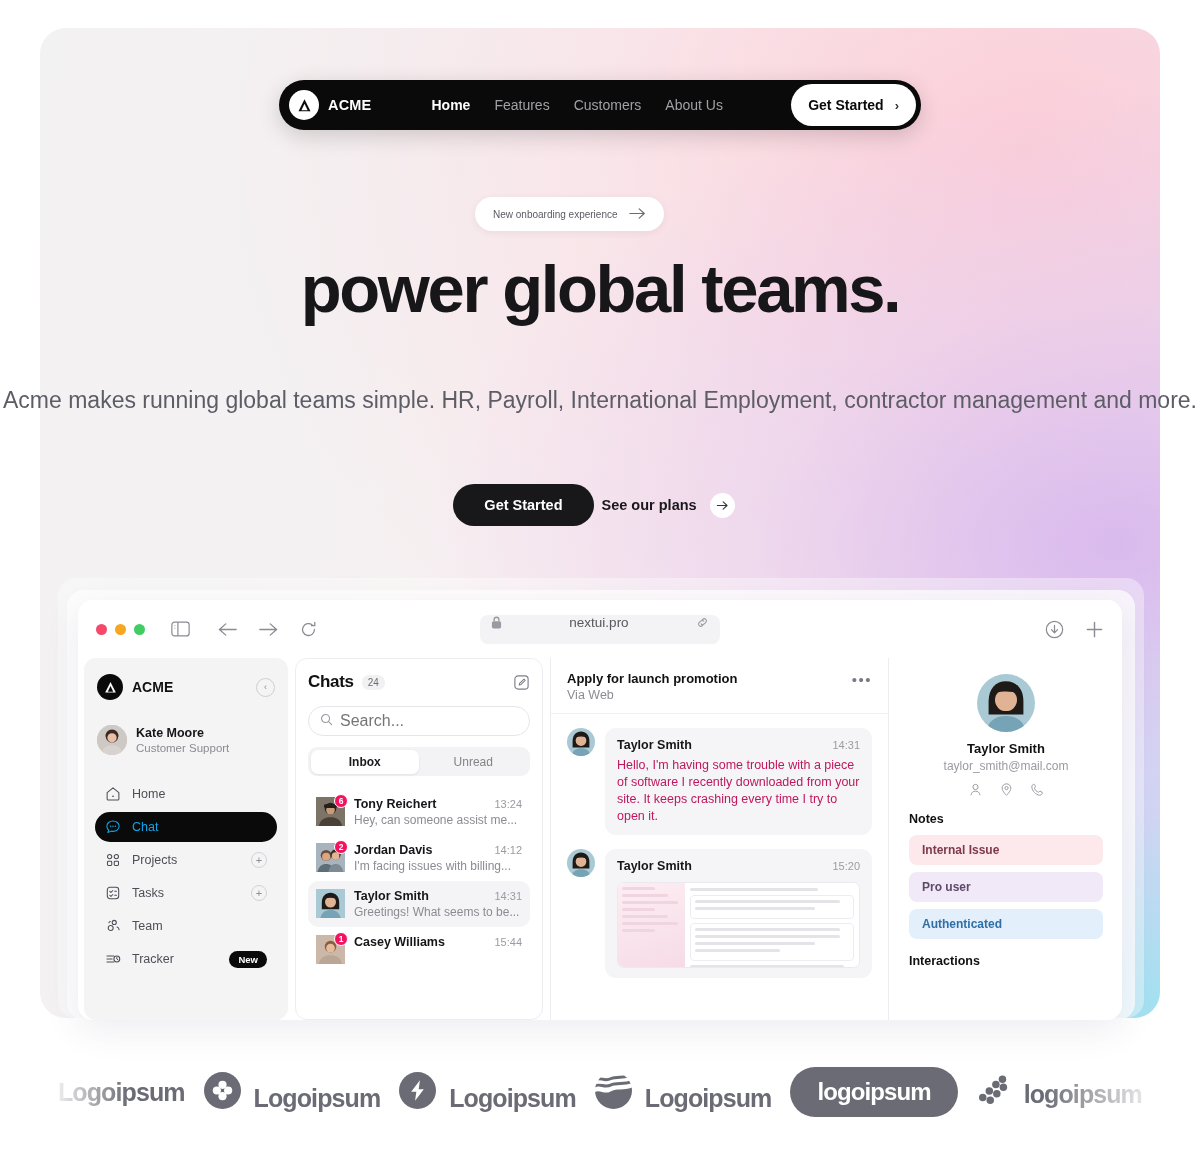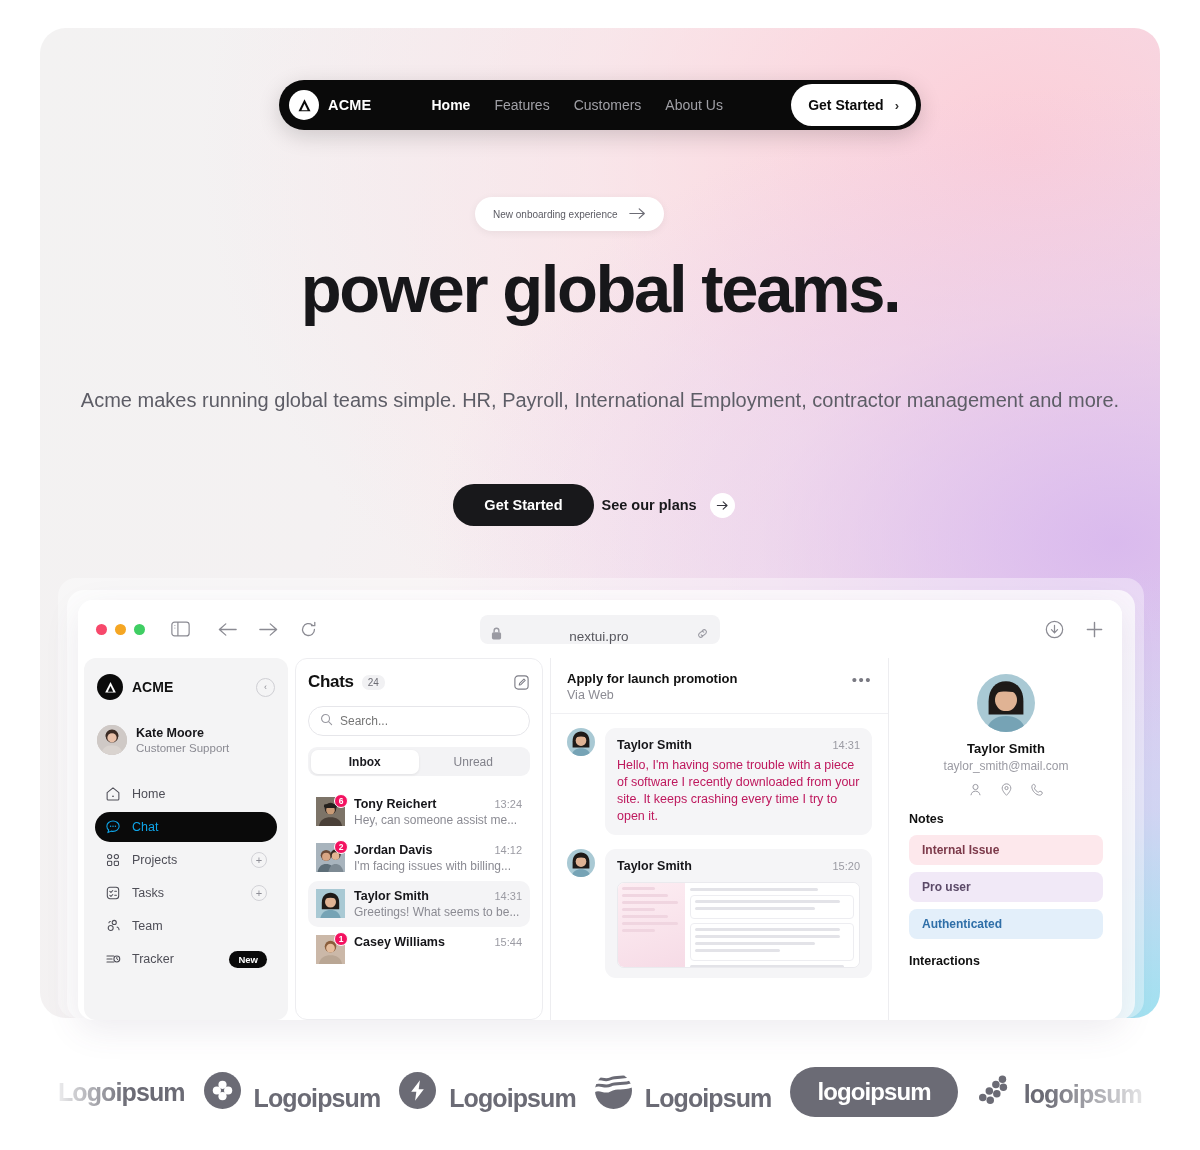--- a/index.html
+++ b/index.html
@@ -78,21 +78,21 @@
     font-size: 67px; line-height: 1.0;
     font-weight: 700; letter-spacing: -2.4px;
     color: #17171a;
     z-index: 3;
   }
   .headline .l2 { display: block; margin-top: 17px; }
 
   .subhead {
     position: absolute; left: 0; top: 388px; width: 1200px;
     text-align: center;
-    font-size: 20px; line-height: 24px;
+    font-size: 23px; line-height: 24px;
     color: #5d5d66;
     z-index: 3;
   }
 
   
   .cta-row {
     position: absolute; left: 0; top: 484px; width: 1200px;
     display: flex; justify-content: center; align-items: center;
     z-index: 4;
   }
@@ -150,21 +150,21 @@
   .dot.r { background: #f7486b; }
   .dot.y { background: #f5a623; }
   .dot.g { background: #3fce63; }
   .chrome-ico { color: #8b8b93; display: flex; align-items: center; }
   .sidebar-toggle { margin-left: 26px; }
   .navbtns { display: flex; align-items: center; gap: 22px; margin-left: 28px; }
   .urlbar {
     position: absolute; left: 50%; transform: translateX(-50%);
     width: 240px; height: 29px;
     background: #f3f3f5; border-radius: 8px;
-    display: flex; align-items: flex-end; padding: 0 11px;
+    display: flex; align-items: flex-start; padding: 0 11px;
     cursor: text;
   }
   .urlbar .u-text {
     flex: 1; text-align: center; font-size: 13.5px; color: #57575e;
   }
   .chrome-right { margin-left: auto; display: flex; align-items: center; gap: 21px; }
 
   
   .app { display: flex; padding: 0 6px 0 6px; gap: 7px; height: 362px; }
 
@@ -228,21 +228,21 @@
   }
   .cl-compose { margin-left: auto; color: #7d7d86; cursor: pointer; display: flex; }
   .search {
     margin-top: 14px; height: 30px;
     border: 1px solid #e6e6ea; border-radius: 15px;
     display: flex; align-items: center; gap: 7px; padding: 0 11px;
     cursor: text;
   }
   .search input {
     border: none; outline: none; background: transparent;
-    font-family: inherit; font-size: 12px; color: #0f766e; width: 100%;
+    font-family: inherit; font-size: 16px; color: #0f766e; width: 100%;
   }
   .tabs {
     margin-top: 11px; height: 29px; background: #f3f3f5;
     border-radius: 9px; padding: 2.5px; display: flex;
   }
   .tab {
     flex: 1; display: flex; align-items: center; justify-content: center;
     font-size: 12px; color: #82828b; border-radius: 7px; cursor: pointer;
   }
   .tab.sel { background: #fff; color: #1a1a1f; font-weight: 600; box-shadow: 0 1px 3px rgba(0,0,0,0.07); }

